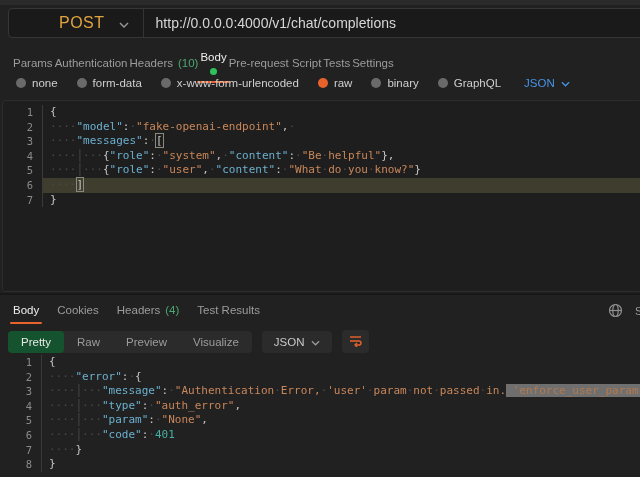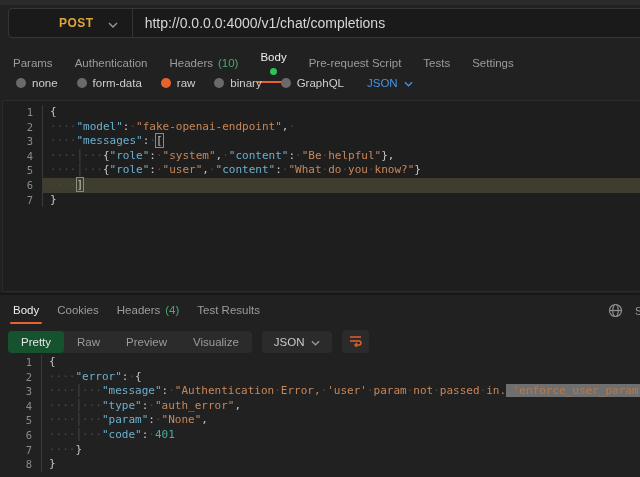--- a/index.html
+++ b/index.html
@@ -1,25 +1,25 @@
 <!DOCTYPE html>
 <html><head>
 <meta charset="utf-8">
 <style>
   html,body{margin:0;padding:0;}
   body{width:640px;height:477px;background:#212121;font-family:"Liberation Sans",sans-serif;position:relative;overflow:hidden;}
   .top-strip{position:absolute;top:0;left:0;right:0;height:5px;background:#2a2a2a;}
   
   .url-bar{position:absolute;top:8px;left:8px;width:660px;height:30px;background:#1a1a1a;border:1px solid #363636;border-radius:4px;display:flex;align-items:center;box-sizing:border-box;}
   .method-btn{display:flex;align-items:center;gap:14px;padding:0 14px 0 16px;height:100%;cursor:pointer;}
-  .method-label{color:#e0a43f;font-weight:bold;font-size:12px;letter-spacing:.5px;padding-left:34px;}
+  .method-label{color:#e0a43f;font-weight:normal;font-size:16px;letter-spacing:.5px;padding-left:34px;}
   .url-divider{width:1px;height:28px;background:#343434;}
   .url-text{color:#d6d6d6;font-size:14px;padding-left:12px;white-space:nowrap;}
   
-  .tab-row{display:flex;gap:20px;font-size:11.5px;position:absolute;}
+  .tab-row{display:flex;font-size:11.5px;position:absolute;}
   .req-tabs{top:49px;left:12px;}
   .resp-tabs{top:302px;left:12px;gap:16px;}
   .tab{color:#9c9c9c;display:flex;align-items:center;gap:5px;position:relative;padding:2px 1px 6px 1px;cursor:pointer;}
   .tab.active{color:#ededed;flex-direction:column;}
   .tab.active::after{content:"";position:absolute;left:-2px;right:-2px;bottom:-2px;height:2px;background:#e8622c;border-radius:1px;}
   .count{color:#4da772;}
   .dot{width:7px;height:7px;border-radius:50%;background:#2fc25b;}
   
   .radio-row{position:absolute;top:77px;left:16px;display:flex;align-items:center;gap:19px;font-size:11.5px;color:#cfcfcf;}
   .radio{display:flex;align-items:center;gap:6px;cursor:pointer;}
@@ -97,20 +97,24 @@
 
 <div class="radio-row" id="radio-row">
     <div class="radio">
       <span class="radio-circle"></span>
       <span>none</span>
     </div>
     <div class="radio">
       <span class="radio-circle"></span>
       <span>form-data</span>
     </div>
+    <div class="radio">
+      <span class="radio-circle"></span>
+      <span>x-www-form-urlencoded</span>
+    </div>
     <div class="radio selected">
       <span class="radio-circle"></span>
       <span>raw</span>
     </div>
     <div class="radio">
       <span class="radio-circle"></span>
       <span>binary</span>
     </div>
     <div class="radio">
       <span class="radio-circle"></span>

